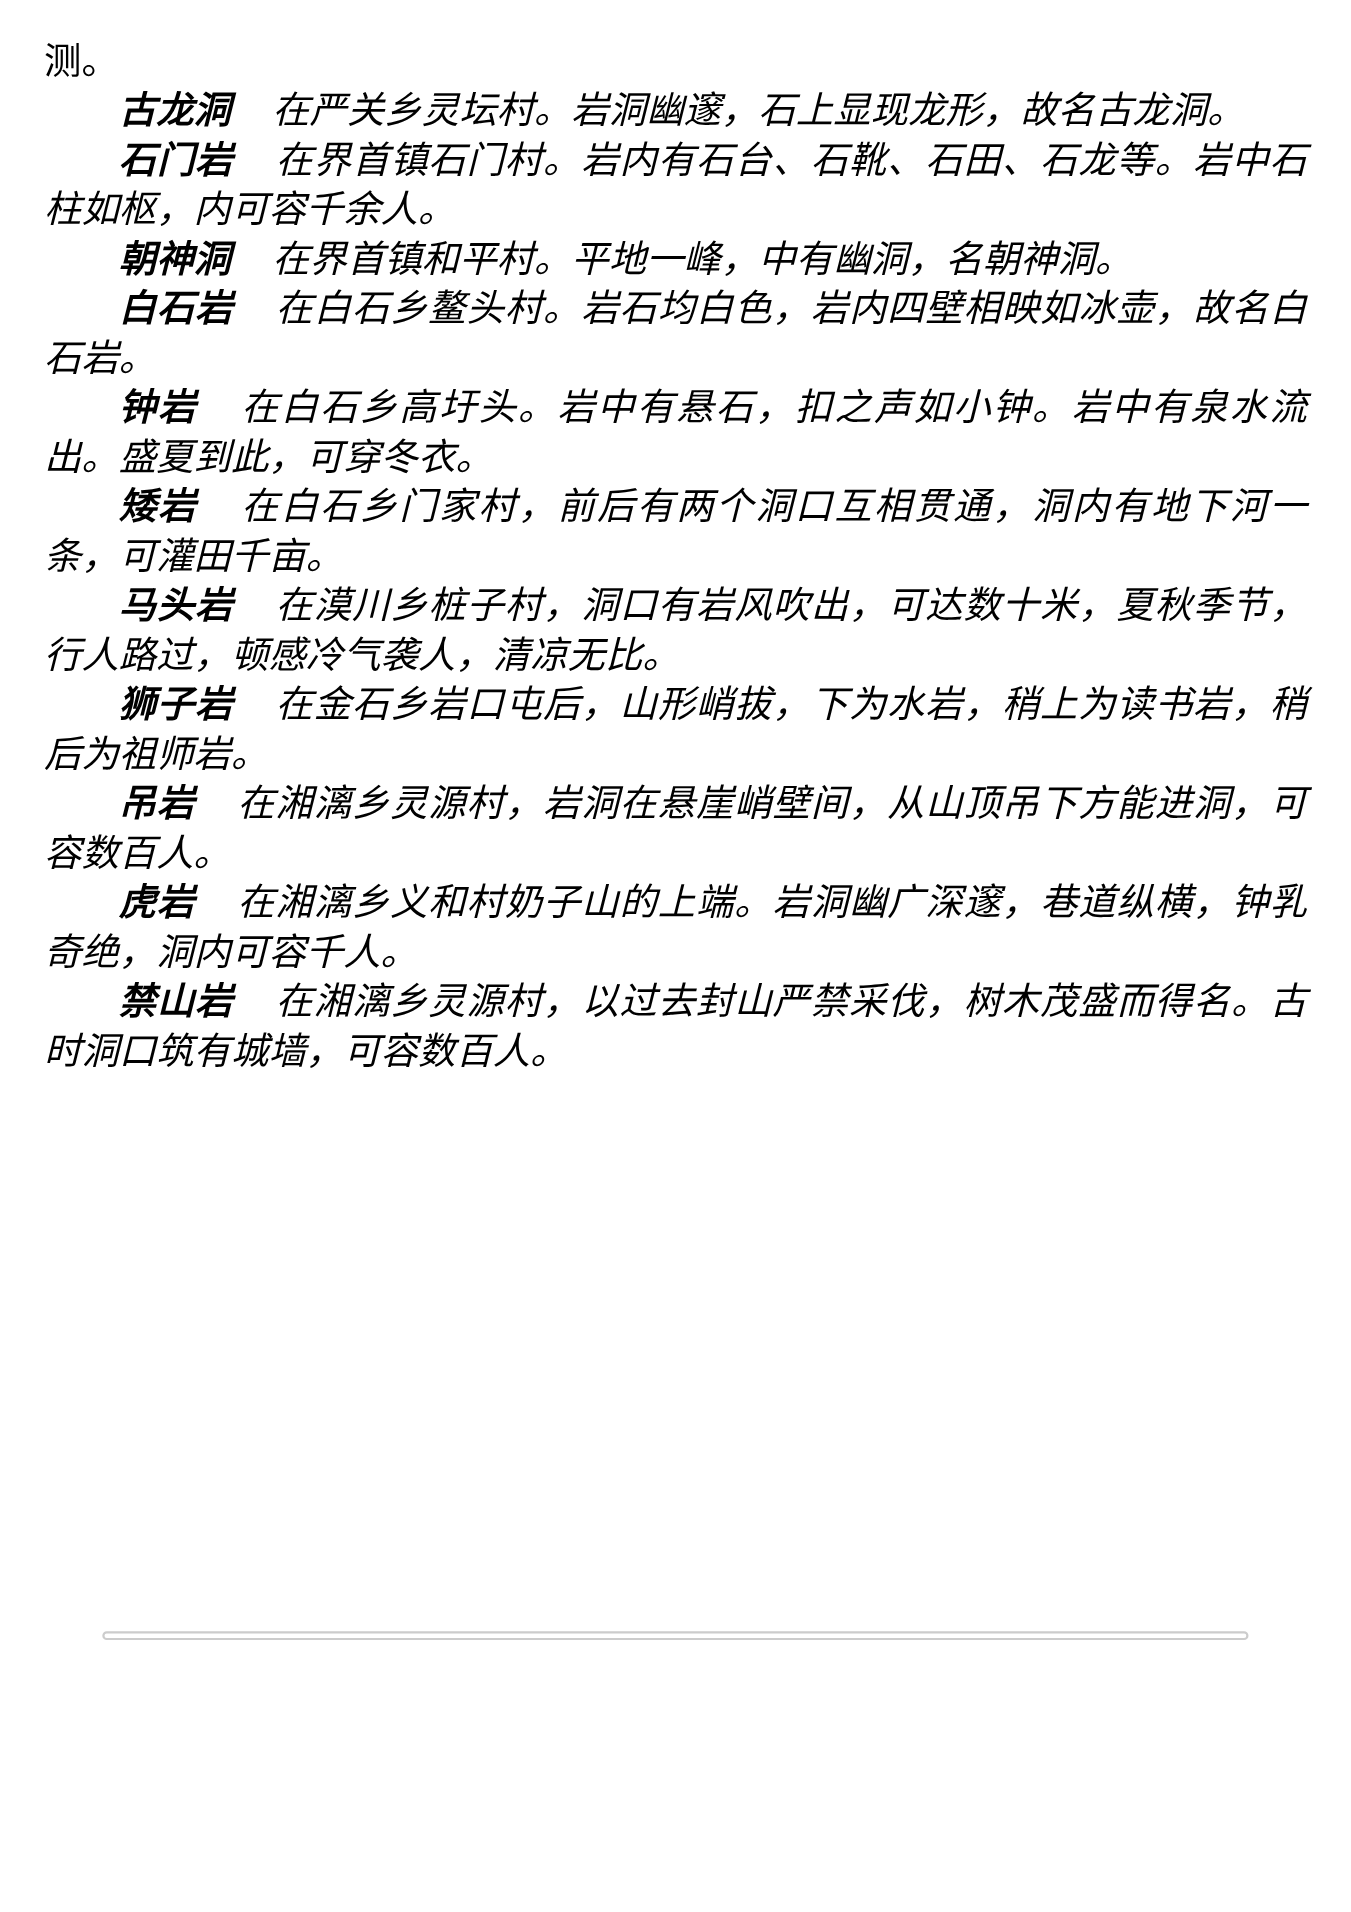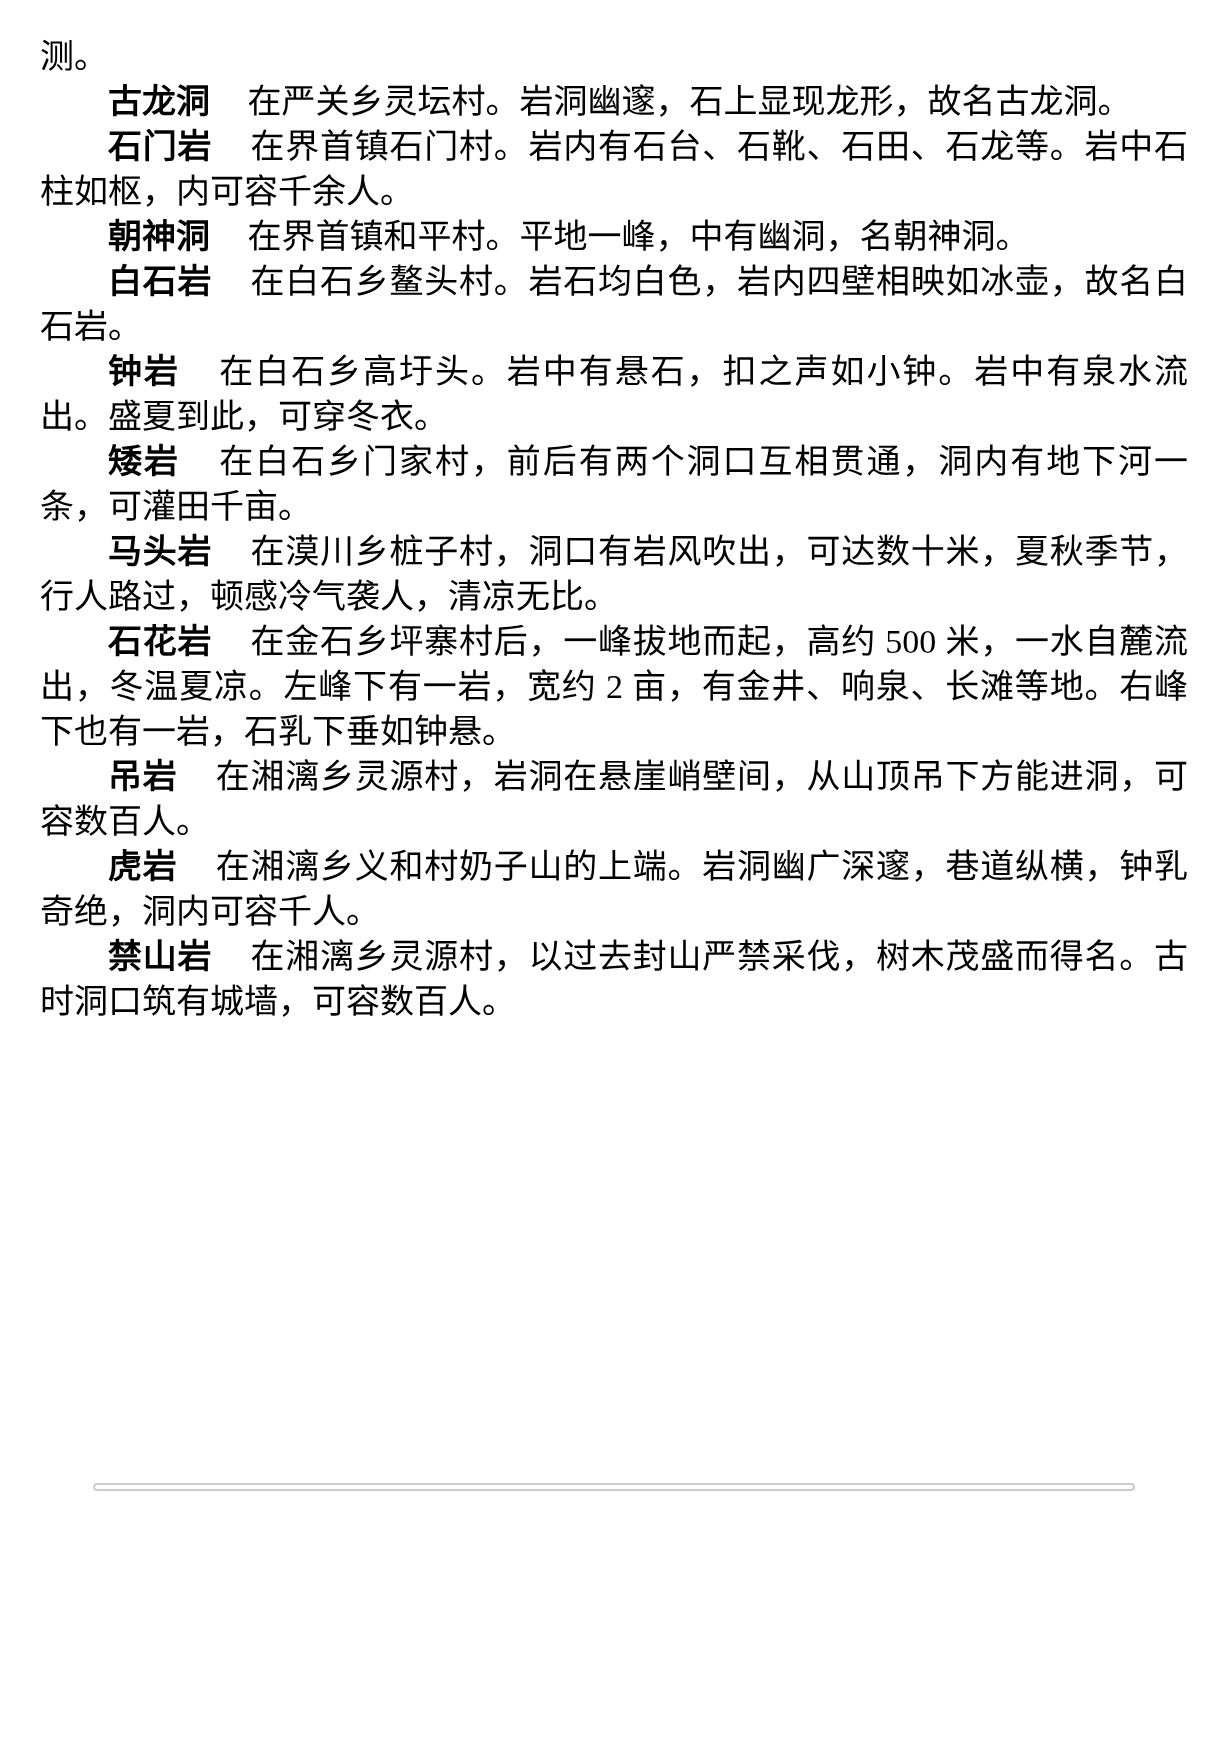--- a/index.html
+++ b/index.html
@@ -26,20 +26,21 @@
     text-align: justify;
     text-justify: inter-character;
     word-break: break-all;
   }
   p.para {
     margin: 0;
     padding: 0;
   }
   p.entry {
     text-indent: 2em;
+    font-style: italic;
   }
   p.continuation {
     text-indent: 0;
   }
   .entry-name {
     font-weight: bold;
   }
   .name-gap {
     display: inline-block;
     width: 1.1em;
@@ -72,22 +73,22 @@
   <p class="para entry"><b class="entry-name">白石岩</b><span class="name-gap"></span><span class="entry-desc">在白石乡鳌头村。岩石均白色，岩内四壁相映如冰壶，故名白石岩。</span></p>
 
   <p class="para entry"><b class="entry-name">钟岩</b><span class="name-gap"></span><span class="entry-desc">在白石乡高圩头。岩中有悬石，扣之声如小钟。岩中有泉水流出。盛夏到此，可穿冬衣。</span></p>
 
   <p class="para entry"><b class="entry-name">矮岩</b><span class="name-gap"></span><span class="entry-desc">在白石乡门家村，前后有两个洞口互相贯通，洞内有地下河一条，可灌田千亩。</span></p>
 
 
 
   <p class="para entry"><b class="entry-name">马头岩</b><span class="name-gap"></span><span class="entry-desc">在漠川乡桩子村，洞口有岩风吹出，可达数十米，夏秋季节，行人路过，顿感冷气袭人，清凉无比。</span></p>
 
+  <p class="para entry"><b class="entry-name">狮子岩</b><span class="name-gap"></span><span class="entry-desc">在金石乡岩口屯后，山形峭拔，下为水岩，稍上为读书岩，稍后为祖师岩。</span></p>
 
-  <p class="para entry"><b class="entry-name">石花岩</b><span class="name-gap"></span><span class="entry-desc">在金石乡坪寨村后，一峰拔地而起，高约 500 米，一水自麓流出，冬温夏凉。左峰下有一岩，宽约 2 亩，有金井、响泉、长滩等地。右峰下也有一岩，石乳下垂如钟悬。</span></p>
 
 
   <p class="para entry"><b class="entry-name">吊岩</b><span class="name-gap"></span><span class="entry-desc">在湘漓乡灵源村，岩洞在悬崖峭壁间，从山顶吊下方能进洞，可容数百人。</span></p>
 
   <p class="para entry"><b class="entry-name">虎岩</b><span class="name-gap"></span><span class="entry-desc">在湘漓乡义和村奶子山的上端。岩洞幽广深邃，巷道纵横，钟乳奇绝，洞内可容千人。</span></p>
 
   <p class="para entry"><b class="entry-name">禁山岩</b><span class="name-gap"></span><span class="entry-desc">在湘漓乡灵源村，以过去封山严禁采伐，树木茂盛而得名。古时洞口筑有城墙，可容数百人。</span></p>
 </div>
   </div>
   <div class="divider"></div>

